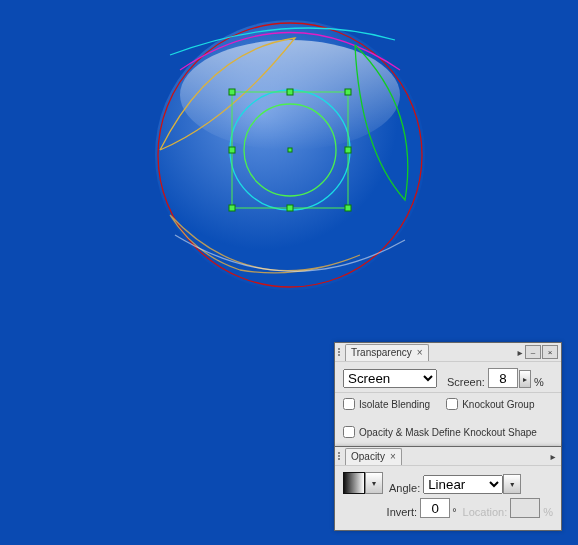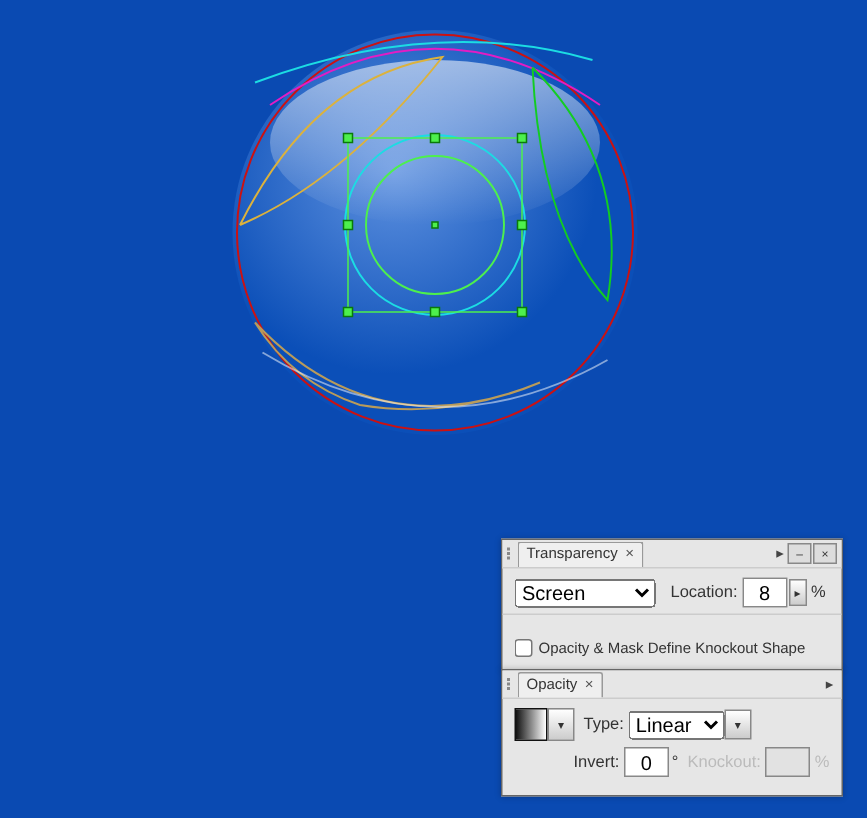--- a/index.html
+++ b/index.html
@@ -6,21 +6,21 @@
   .canvas{position:absolute;left:0;top:0;width:578px;height:545px}
   .panel-stack{position:absolute;right:16px;bottom:15px;width:228px;display:flex;flex-direction:column}
   .panel{background:#e6e6e6;border:1px solid #666;margin-bottom:-1px;box-shadow:0 0 4px rgba(0,0,0,.25)}
   .titlebar{height:18px;background:#e6e6e6;display:flex;align-items:center;padding:0 3px;border-bottom:1px solid #ccc}
   .tab{display:flex;align-items:center;height:16px;padding:0 5px;border:1px solid #999;border-bottom:none;background:#efefef;border-radius:2px 2px 0 0;font-size:10px}
   .tab .x{margin-left:5px;color:#555;font-size:10px}
   .titlebar-spacer{flex:1}
   .win-controls{display:flex;gap:1px}
   .win-btn{width:14px;height:12px;background:#ddd;border:1px solid #888;font-size:8px;display:flex;align-items:center;justify-content:center;cursor:pointer}
   .body{padding:6px 8px 8px 8px}
-  .row{display:flex;align-items:center;margin-bottom:4px}
+  .row{display:flex;align-items:flex-end;margin-bottom:4px}
   .drop-btn{width:16px;height:18px;border:1px solid #888;background:linear-gradient(#fff,#ccc);display:flex;align-items:center;justify-content:center;font-size:8px}
   .lbl{margin-right:3px}
   .num{width:24px;text-align:center;height:16px;border:1px solid #888}
   .pct{margin-left:3px}
   .arrow{width:10px;height:16px;border:1px solid #888;background:linear-gradient(#fff,#ccc);display:flex;align-items:center;justify-content:center;font-size:8px;margin-left:1px}
   .swatch-row{display:flex;align-items:flex-start;gap:12px;margin:4px 0 8px}
   .swatch{width:44px;height:44px;border:1px solid #111}
   .sphere{background:radial-gradient(circle at 32% 30%,#fff 0%,#c0c0c0 35%,#555 80%,#111 100%)}
   .lin{background:linear-gradient(to right,#111,#fff)}
   .clip-group{display:flex;flex-direction:column;gap:3px;color:#bbb;font-size:10px;margin-top:4px}
@@ -98,28 +98,35 @@
         <div class="win-btn">×</div>
       </div>
     </div>
 
     <div class="body">
       <div class="row">
         <select style="width:94px" value="Screen">
           <option>Screen</option>
         </select>
         <span style="width:10px"></span>
-        <span class="lbl">Location:</span>
+        <span class="lbl">Screen:</span>
         <input class="num" value="8" style="">
         <div class="arrow">▸</div>
         <span class="pct">%</span>
       </div>
 
 
       <hr class="sep">
+      <label class="chk">
+          <input type="checkbox" style="">
+          <span>Isolate Blending</span>
+        <span style="width:8px"></span>
+        <input type="checkbox" style="">
+          <span>Knockout Group</span>
+      </label>
       <label class="chk" style="margin-top:16px">
           <input type="checkbox" style="">
           <span>Opacity &amp; Mask Define Knockout Shape</span>
         </label>
     </div>
   </div>
 
   <div class="panel">
     <div class="titlebar">
       <div class="grip">
@@ -133,29 +140,29 @@
       </div>
       <div class="titlebar-spacer"></div>
       <div class="flymenu">▸</div>
     </div>
 
     <div class="body">
       <div class="row">
         <div class="swatch lin" style="width:20px;height:20px"></div>
         <div class="drop-btn" style="height:20px">▾</div>
         <span style="width:6px"></span>
-        <span class="lbl">Type:</span>
-        <select style="width:64px" value="Linear"><option>Linear</option></select>
+        <span class="lbl">Angle:</span>
+        <select style="width:80px" value="Linear"><option>Linear</option></select>
         <div class="drop-btn">▾</div>
       </div>
       <div class="row">
         <span style="width:48px"></span>
         <span class="lbl">Invert:</span>
         <input class="num" value="0" style="">
         <span style="margin:0 6px 0 2px">°</span>
-        <span class="lbl dis">Knockout:</span>
+        <span class="lbl dis">Location:</span>
         <input class="num dis" disabled="" style="background: rgb(226, 226, 226);">
         <span class="pct dis">%</span>
       </div>
     </div>
   </div>
 
 </div>
 
 </body></html>

